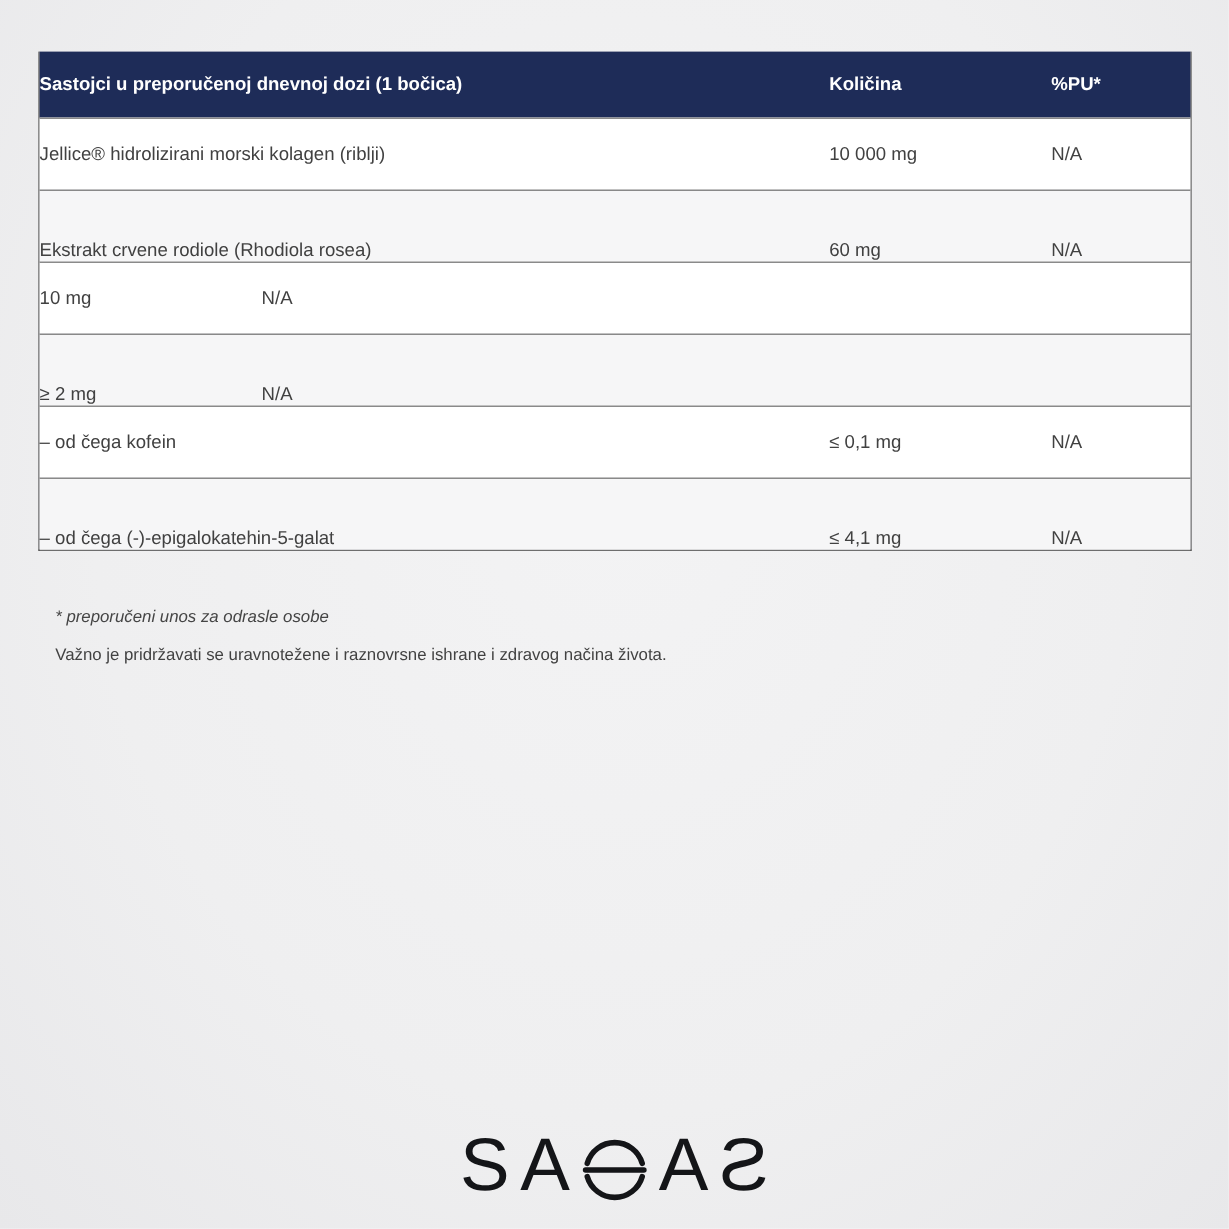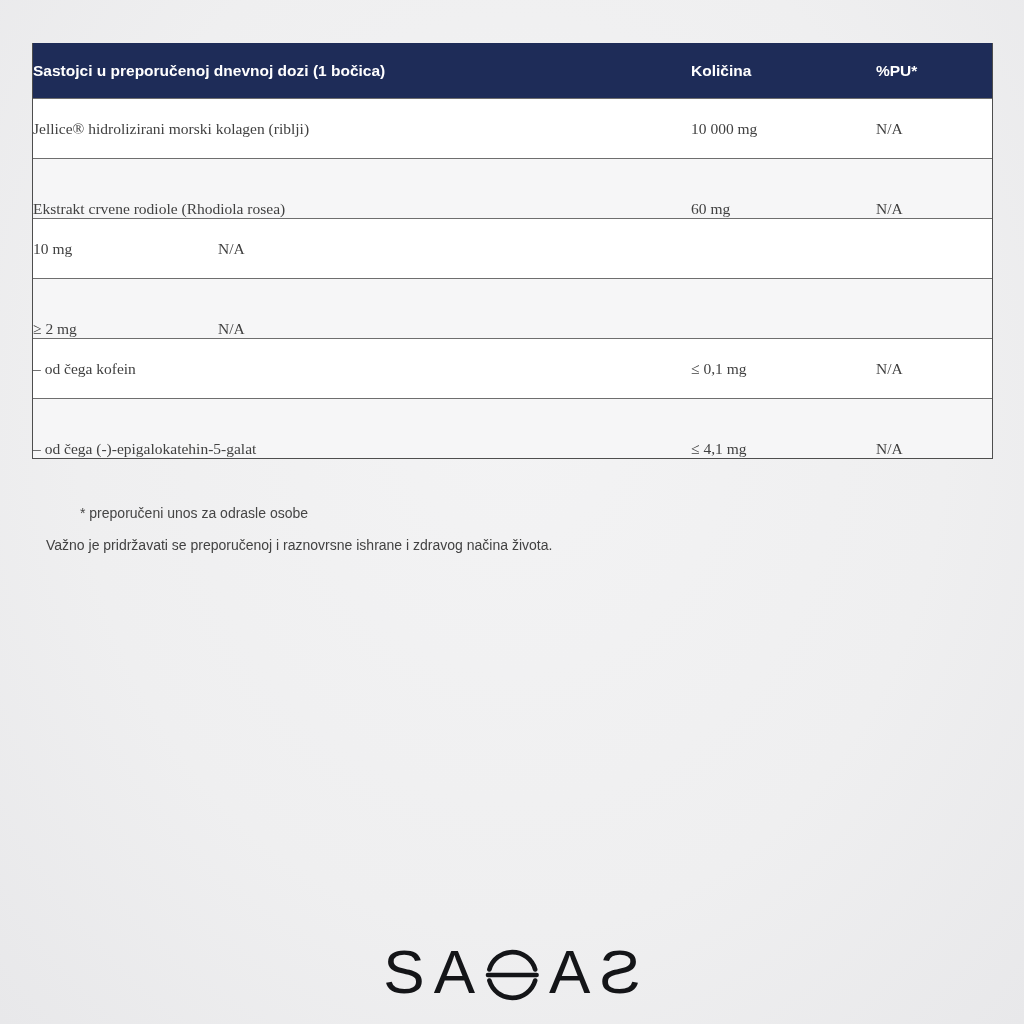--- a/index.html
+++ b/index.html
@@ -35,35 +35,34 @@
     font-size: 15.5px;
   }
   .t-row {
     display: flex;
     align-items: center;
     height: 60px;
     background: #ffffff;
     border-top: 1px solid #6e6e6e;
     font-size: 15.5px;
     color: #414141;
-    font-family: Liberation Serif, serif;
   }
   .t-row.alt { background: #f6f6f7; align-items: flex-end; }
   .c1 { flex: 0 0 658px; }
   .c2 { flex: 0 0 185px; }
   .c3 { flex: 1 1 auto; }
 
   
   .note1 {
     position: absolute;
     left: 46px;
     top: 505px;
     font-size: 14px;
+    font-style: italic;
     color: #454545;
-    margin-left: 34px;
   }
   .note2 {
     position: absolute;
     left: 46px;
     top: 537px;
     font-size: 14px;
     color: #424242;
   }
 
   
@@ -126,21 +125,21 @@
     </div>
 
     <div class="t-row alt">
       <div class="c1">– od čega (-)-epigalokatehin-5-galat</div>
       <div class="c2">≤ 4,1 mg</div>
       <div class="c3">N/A</div>
     </div>
   </div>
 
   <div class="note1">* preporučeni unos za odrasle osobe</div>
-  <div class="note2">Važno je pridržavati se preporučenoj i raznovrsne ishrane i zdravog načina života.</div>
+  <div class="note2">Važno je pridržavati se uravnotežene i raznovrsne ishrane i zdravog načina života.</div>
 
   <div class="logo" aria-label="SAGAS">
     <span class="ltr">S</span>
     <span class="ltr">A</span>
     <span>
       <svg width="56" height="56" viewBox="0 0 60 60">
         <g fill="none" stroke="#141518" stroke-width="5" stroke-linecap="round">
 
           <path d="M 5.5 24 A 25.5 25.5 0 0 1 54.5 24"></path>
 

